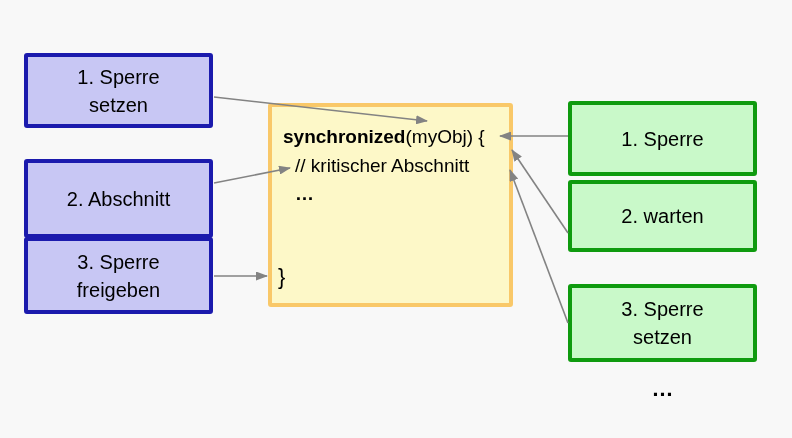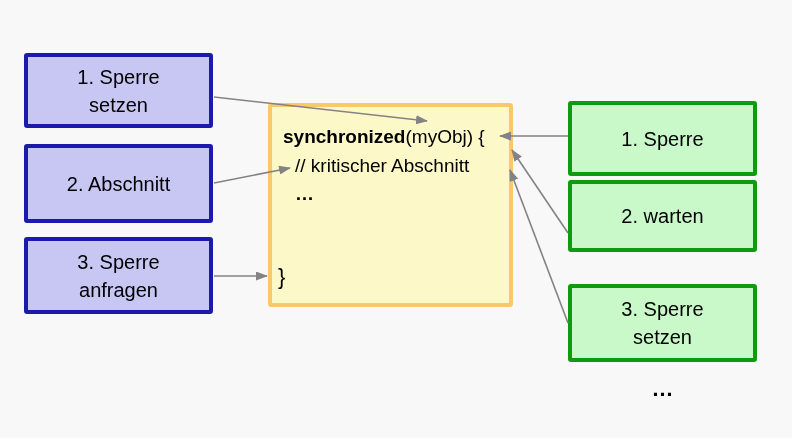--- a/index.html
+++ b/index.html
@@ -57,26 +57,26 @@
 </style>
 </head>
 <body>
 
 <div class="canvas">
 
   <div class="box blue" style="left:24px; top:53px; width:189px; height:75px">
     <div>1. Sperre</div>
     <div>setzen</div>
   </div>
-  <div class="box blue" style="left:24px; top:144px; width:189px; height:79px">
+  <div class="box blue" style="left:24px; top:159px; width:189px; height:79px">
     <div>2. Abschnitt</div>
   </div>
   <div class="box blue" style="left:24px; top:237px; width:189px; height:77px">
     <div>3. Sperre</div>
-    <div>anfragen</div>
+    <div>freigeben</div>
   </div>
 
   <div class="codebox">
     <div class="codeline" id="code-line-2">// kritischer Abschnitt</div>
     <div class="codeline" id="code-line-1">
       <span class="kw">synchronized</span><span>(myObj) {</span>
     </div>
     <div class="codeline" id="code-line-3">…</div>
     <div class="codeline" id="code-line-4">}</div>
   </div>

